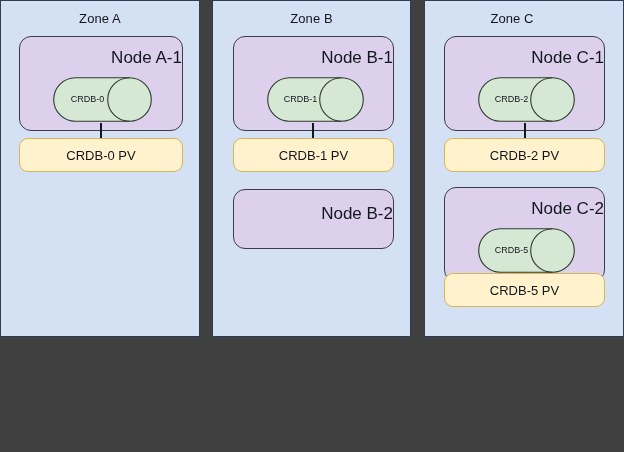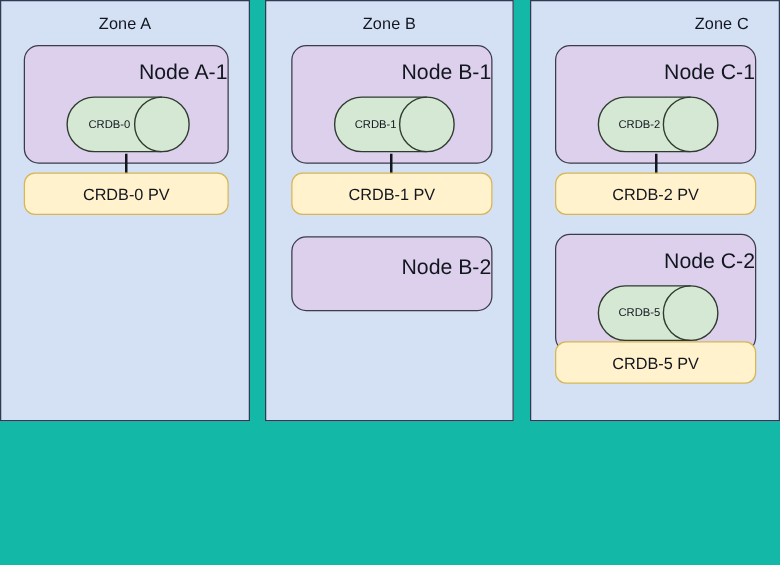--- a/index.html
+++ b/index.html
@@ -12,21 +12,21 @@
     height: 452px;
     position: relative;
     overflow: hidden;
     font-family: "Liberation Sans", sans-serif;
   }
   #canvas {
     position: absolute;
     left: 0; top: 0;
     width: 624px;
     height: 452px;
-    background: #14b8a6;
+    background: #404040;
   }
   .zone {
     position: absolute;
     background: #d4e1f5;
     border: 1px solid #2f3b52;
     box-sizing: border-box;
   }
   .zone-title {
     position: absolute;
     left: 0;
@@ -133,21 +133,21 @@
     <div class="pv" style="left:20px; top:137px; width:161px; height:34px;">
       <span class="pv-label">CRDB-1 PV</span>
     </div>
 
     <div class="node" style="left:20px; top:188px; width:161px; height:60px;">
       <div class="node-title" style="top:14px;">Node B-2</div>
     </div>
   </div>
 
   <div class="zone" style="left:424px; top:0px; width:200px; height:337px;">
-    <div class="zone-title" style="top:10px; left:0px; right:24px;text-align:right;">Zone C</div>
+    <div class="zone-title" style="top:10px; left:0px; right:24px;">Zone C</div>
 
     <div class="node" style="left:19px; top:35px; width:161px; height:95px;">
       <div class="node-title" style="top:11px;">Node C-1</div>
 
       <div class="cyl" style="left:33px; top:40px; width:97px; height:45px;">
         <svg width="97" height="45" viewBox="0 0 97 45">
           <path d="M22.5,0.7 H74.5 A21.8,21.8 0 0 1 74.5,44.3 H22.5 A21.8,21.8 0 0 1 22.5,0.7 Z" fill="#d5e8d4" stroke="#2f3b2f" stroke-width="1.1"></path>
           <path d="M74.5,0.7 A21.8,21.8 0 0 0 74.5,44.3" fill="none" stroke="#2f3b2f" stroke-width="1.1"></path>
         </svg>
         <div class="cyl-label" style="top:17px; right:30px; left:0px;">CRDB-2</div>

